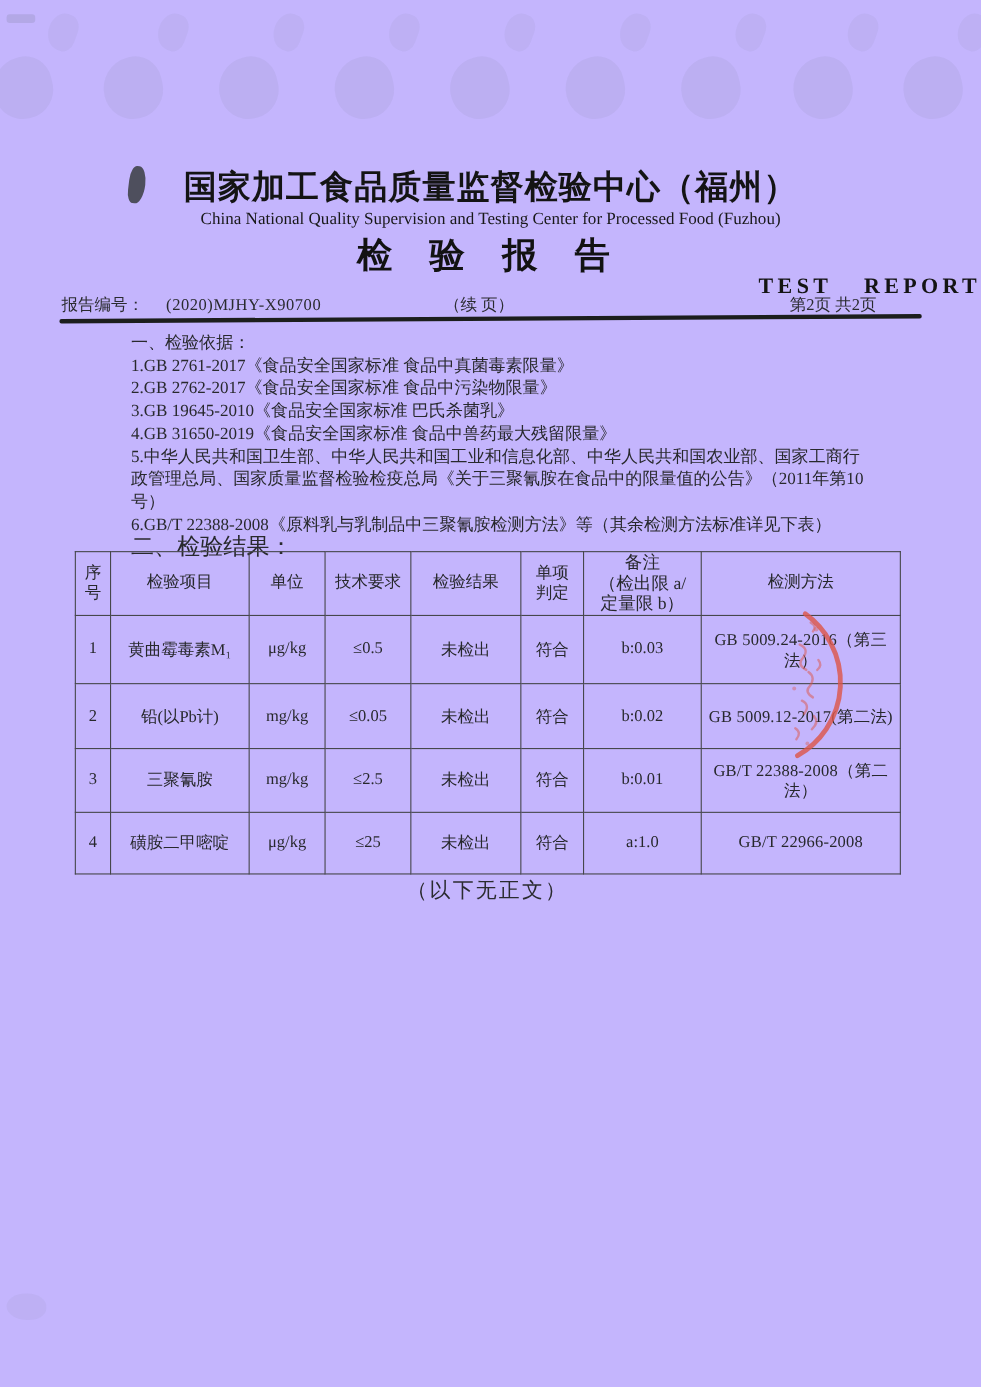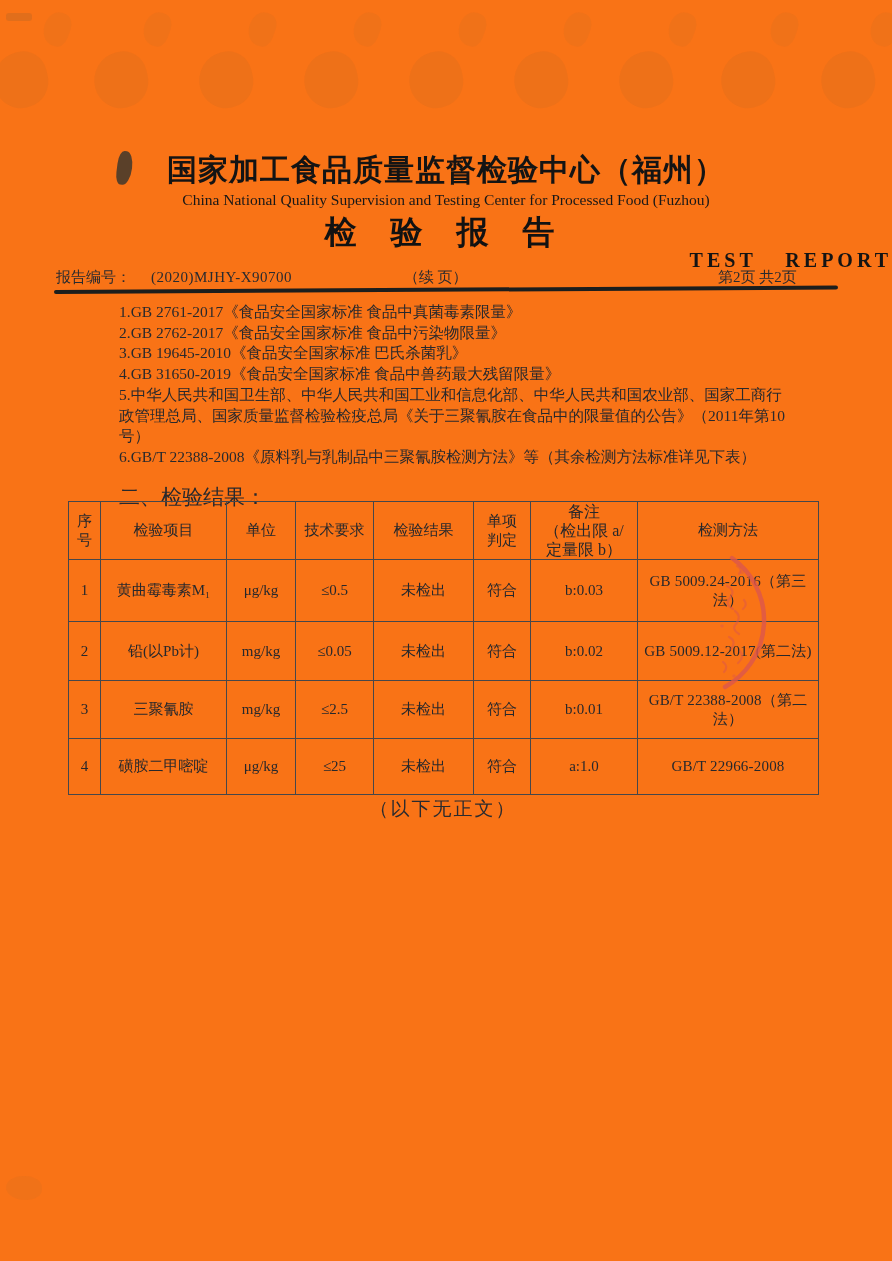--- a/index.html
+++ b/index.html
@@ -1,17 +1,17 @@
 <!DOCTYPE html>
 <html><head>
 <meta charset="utf-8">
 <style>
   html,body{margin:0;padding:0;background:#ffffff;}
   .page{
-    position:relative;width:892px;height:1261px;background:#f97316;overflow:hidden;
+    position:relative;width:892px;height:1261px;background:#c4b5fd;overflow:hidden;
     font-family:"Liberation Serif","DejaVu Serif",serif;color:#26272b;
   }
   
   .smudge{position:absolute;top:8px;width:92px;height:102px;}
   .smudge::before{content:"";position:absolute;right:10px;top:4px;width:26px;height:34px;
     background:rgba(70,90,75,.05);border-radius:55% 45% 40% 60%;transform:rotate(20deg);}
   .smudge::after{content:"";position:absolute;left:6px;top:44px;width:54px;height:56px;
     background:rgba(70,90,75,.06);border-radius:55% 45% 50% 50%;transform:rotate(-14deg);}
   .dash-tl{position:absolute;left:6px;top:13px;width:26px;height:8px;background:rgba(60,70,65,.12);border-radius:3px;}
   .ink-mark{position:absolute;left:117px;top:151px;width:15px;height:34px;
@@ -81,20 +81,21 @@
     <span class="report-no">
       <span>报告编号：</span><span class="val">(2020)MJHY-X90700</span>
     </span>
     <span class="continuation">（续 页）</span>
     <span class="page-ind">第2页 共2页</span>
   </div>
 
   <div class="rule"></div>
 
   <div class="basis">
+    <div>一、检验依据：</div>
     <div>1.GB 2761-2017《食品安全国家标准 食品中真菌毒素限量》</div>
     <div>2.GB 2762-2017《食品安全国家标准 食品中污染物限量》</div>
     <div>3.GB 19645-2010《食品安全国家标准 巴氏杀菌乳》</div>
     <div>4.GB 31650-2019《食品安全国家标准 食品中兽药最大残留限量》</div>
     <div>5.中华人民共和国卫生部、中华人民共和国工业和信息化部、中华人民共和国农业部、国家工商行</div>
     <div>政管理总局、国家质量监督检验检疫总局《关于三聚氰胺在食品中的限量值的公告》（2011年第10</div>
     <div>号）</div>
     <div>6.GB/T 22388-2008《原料乳与乳制品中三聚氰胺检测方法》等（其余检测方法标准详见下表）</div>
   </div>
 

